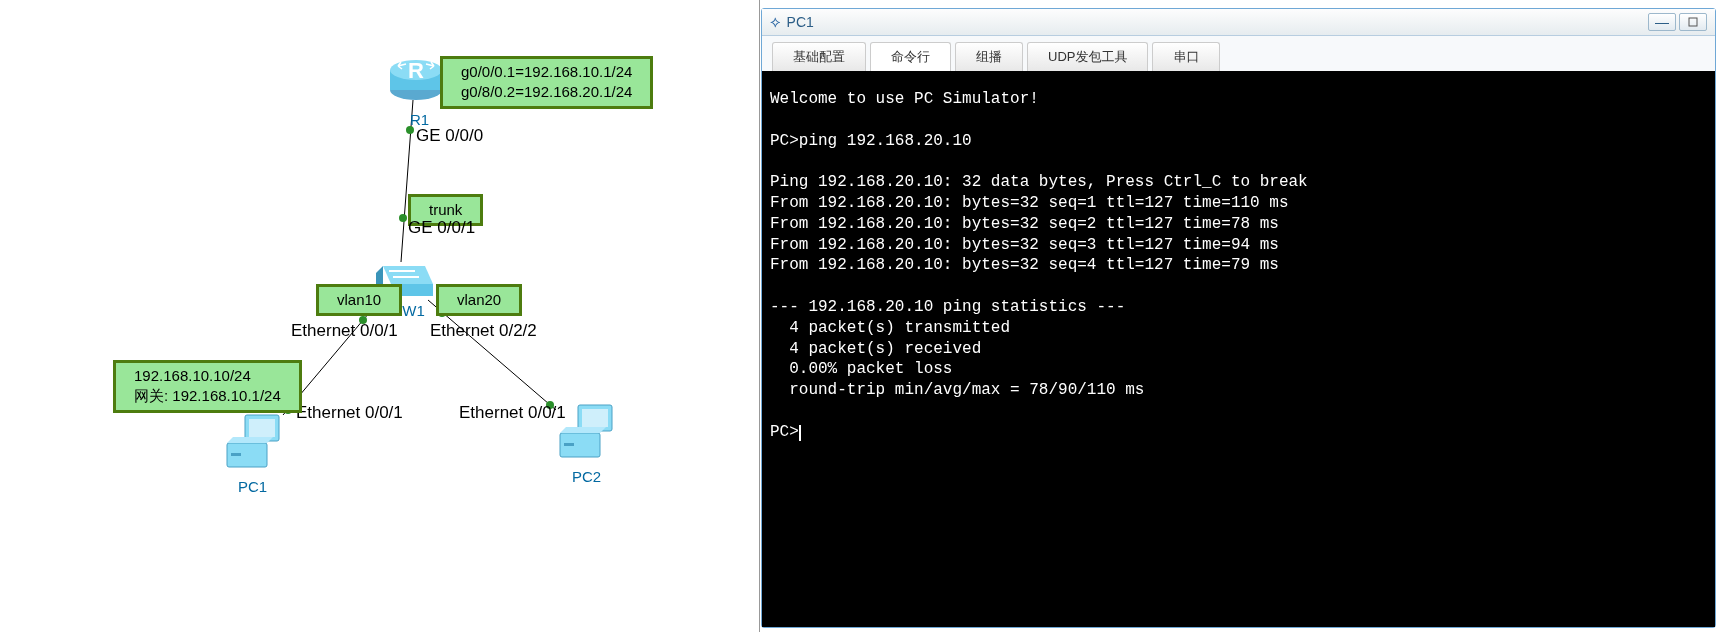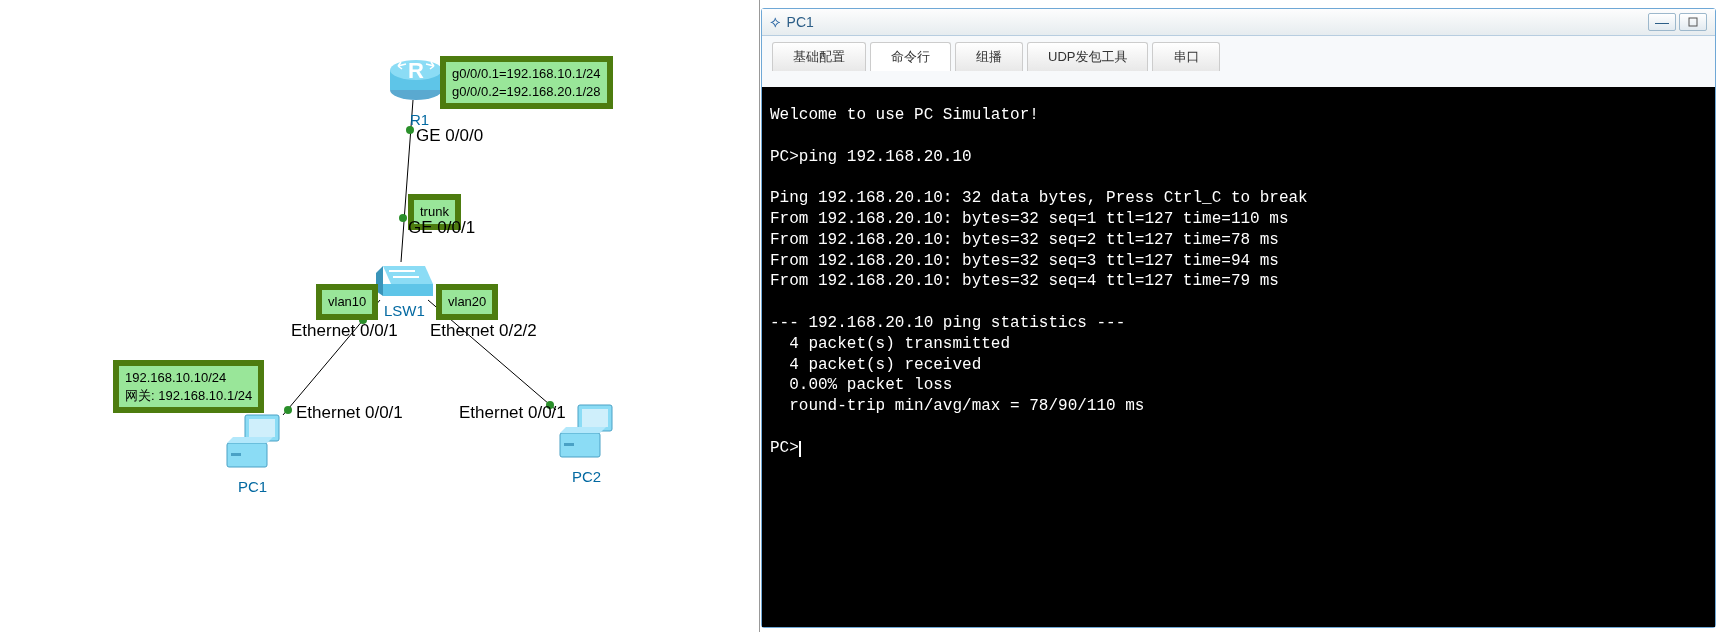--- a/index.html
+++ b/index.html
@@ -4,29 +4,29 @@
 <style>
 *{margin:0;padding:0;box-sizing:border-box}
 body{font-family:Arial,"Microsoft YaHei",sans-serif;font-size:12px;background:#fff;overflow:hidden}
 .app{display:flex;width:1716px;height:632px}
 .topology{width:760px;height:632px;position:relative;background:#fff;border-right:1px solid #999}
 .terminal{flex:1;height:620px;display:flex;flex-direction:column;border:1px solid #6fa8d6;margin-left:1px;margin-top:8px;background:#fdfefe;border-radius:3px}
 .term-title{display:flex;align-items:center;padding:4px 8px;background:linear-gradient(#fdfdfd,#e6ecef);border-bottom:1px solid #b7cde0;font-size:14px;color:#2c5e87}
 .term-title-icon{color:#2c67a3;margin-right:6px;font-size:16px}
 .term-title-text{flex:1}
 .win-btn{width:28px;height:18px;border:1px solid #9db8cc;background:linear-gradient(#fff,#e2eaf0);margin-left:3px;display:flex;align-items:center;justify-content:center;border-radius:2px}
-.term-tabs{display:flex;padding:6px 10px 16px;gap:4px;background:#f7f9fb}
+.term-tabs{display:flex;padding:6px 10px 0;gap:4px;background:#f7f9fb}
 .tab{padding:5px 20px;border:1px solid #ccc;border-bottom:none;background:linear-gradient(#fff,#e8e8e8);font-size:13px;color:#333;border-radius:3px 3px 0 0}
 .tab.active{background:#fff;font-weight:500}
 .console{flex:1;background:#000;color:#fff;font-family:"Courier New",monospace;font-size:16px;line-height:1.3;padding:18px 8px;white-space:pre;overflow:hidden}
 .cursor{display:inline-block;width:2px;height:16px;background:#fff;vertical-align:text-bottom;animation:bl 1s step-end infinite}
 @keyframes bl{50%{opacity:0}}
 
 .lbl{position:absolute;font-size:17px;color:#000;white-space:nowrap}
-.hlbl{position:absolute;background:#99e699;border:6px solid #4d7c0f;padding:3px 6px;font-size:13px;line-height:1.35;color:#000;white-space:nowrap}
+.hlbl{position:absolute;background:#99e699;border:3px solid #4d7c0f;padding:3px 18px;font-size:15px;line-height:1.35;color:#000;white-space:nowrap}
 .dev-name{position:absolute;font-size:15px;color:#0369a1}
 .dot{fill:#2a8f2a}
 
 .dev{position:absolute}
 .router{left:388px;top:54px}
 .switch{left:375px;top:256px}
 .pc1{left:221px;top:413px}
 .pc2{left:554px;top:403px}
 svg{display:block}
 </style>
@@ -56,21 +56,21 @@
         <ellipse cx="28" cy="16" rx="26" ry="10" fill="#8bdcf5"></ellipse>
         <text x="28" y="24" font-size="22" fill="#fff" font-weight="bold" text-anchor="middle">R</text>
         <path d="M10 12 L18 10 M10 12 L13 8 M10 12 L14 15" stroke="#fff" stroke-width="1.5" fill="none"></path>
         <path d="M46 12 L38 10 M46 12 L43 8 M46 12 L42 15" stroke="#fff" stroke-width="1.5" fill="none"></path>
       </svg>
     </div>
     <div class="dev-name" style="left:410px;top:111px">R1</div>
 
     <div class="hlbl" style="left:440px;top:56px">
       <span>g0/0/0.1=192.168.10.1/24</span><br>
-      <span>g0/0/0.2=192.168.20.1/28</span>
+      <span>g0/8/0.2=192.168.20.1/24</span>
     </div>
     <div class="lbl" style="left:416px;top:126px">GE 0/0/0</div>
 
     <div class="hlbl" style="left:408px;top:194px">trunk</div>
     <div class="lbl" style="left:408px;top:218px">GE 0/0/1</div>
 
     <div class="dev switch">
       <svg width="58" height="46" viewBox="0 0 58 46">
         <polygon points="8,10 50,10 58,28 16,28" fill="#8bdcf5"></polygon>
         <rect x="8" y="28" width="50" height="12" fill="#5ec5e8"></rect>

